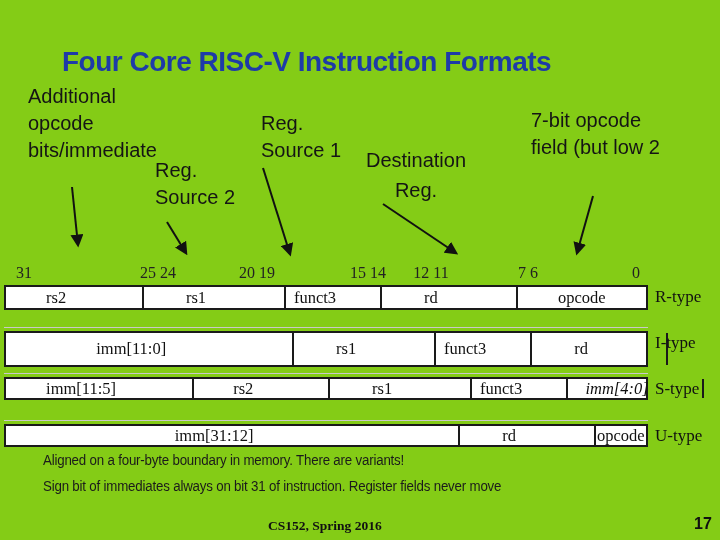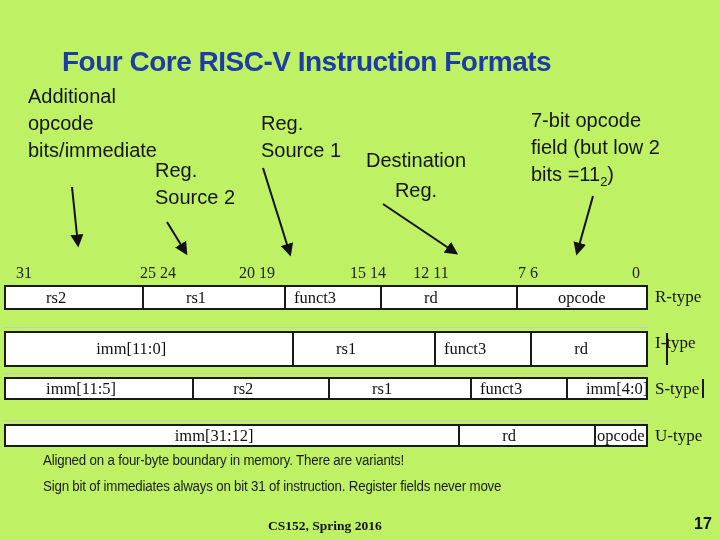--- a/index.html
+++ b/index.html
@@ -1,20 +1,20 @@
 <!DOCTYPE html>
 <html><head>
 <meta charset="utf-8">
 <style>
   html, body { margin: 0; padding: 0; background: #fff; }
   .slide {
     position: relative;
     width: 720px;
     height: 540px;
-    background: #bef264;
+    background: #84cc16;
     overflow: hidden;
     font-family: "Liberation Sans", "DejaVu Sans", sans-serif;
     color: #1a1a1a;
   }
   .title {
     position: absolute;
     left: 62px;
     top: 46px;
     font-size: 28px;
     font-weight: bold;
@@ -130,21 +130,20 @@
 
   <div class="ann ann-rs1">Reg.
 Source 1</div>
 
   <div class="ann ann-dest">Destination
 Reg.</div>
 
   <div class="ann ann-opcode">
     <div>7-bit opcode</div>
     <div>field (but low 2</div>
-    <div><span>bits =11</span><span class="sub2">2</span><span>)</span></div>
   </div>
 
   <svg class="arrow-layer" viewBox="0 0 720 540" xmlns="http://www.w3.org/2000/svg">
     <defs>
       <marker id="ah" viewBox="0 0 10 10" refX="8" refY="5" markerWidth="6.5" markerHeight="6.5" orient="auto-start-reverse">
         <path d="M0,0 L10,5 L0,10 z" fill="#111"></path>
       </marker>
     </defs>
     <line x1="72" y1="187" x2="78" y2="245" stroke="#111" stroke-width="2" marker-end="url(#ah)"></line>
     <line x1="167" y1="222" x2="186" y2="253" stroke="#111" stroke-width="2" marker-end="url(#ah)"></line>
@@ -180,21 +179,21 @@
         <div class="fmt-cell" style="flex: 0 0 15.53%;">rd</div>
         <div class="fmt-cell" style="flex: 1 1 auto;">opcode</div>
       </div>
       <div class="fmt-label" style="top: 333px;">I-type</div>
       <div class="ghost-line" style="top: 373px;"></div>
       <div class="fmt-row" style="top: 377px; height: 23px;">
         <div class="fmt-cell" style="flex: 0 0 23.45%;">imm[11:5]</div>
         <div class="fmt-cell" style="flex: 0 0 15.68%;">rs2</div>
         <div class="fmt-cell" style="flex: 0 0 16.46%;">rs1</div>
         <div class="fmt-cell" style="flex: 0 0 9.47%;">funct3</div>
-        <div class="fmt-cell" style="flex: 0 0 15.53%;">imm[4:0]</div>
+        <div class="fmt-cell" style="flex: 0 0 15.53%; font-style: italic;">imm[4:0]</div>
         <div class="fmt-cell" style="flex: 1 1 auto;">opcode</div>
       </div>
       <div class="fmt-label" style="top: 379px;">S-type</div>
       <div class="ghost-line" style="top: 420px;"></div>
       <div class="fmt-row" style="top: 424px; height: 23px;">
         <div class="fmt-cell" style="flex: 0 0 65.06%; border-radius: 9px;">imm[31:12]</div>
         <div class="fmt-cell" style="flex: 0 0 15.53%;">rd</div>
         <div class="fmt-cell" style="flex: 1 1 auto;">opcode</div>
       </div>
       <div class="fmt-label" style="top: 426px;">U-type</div>

